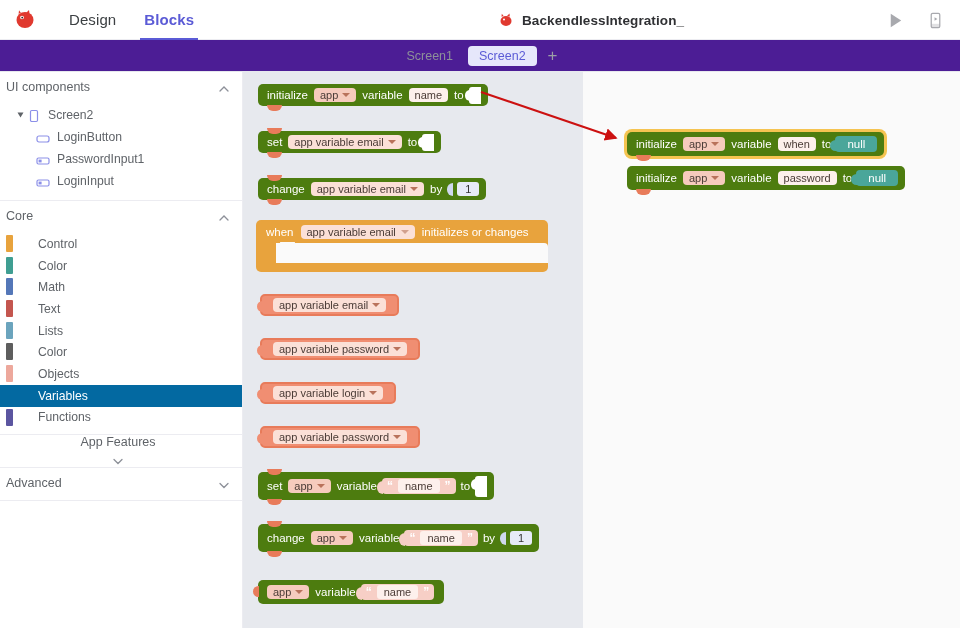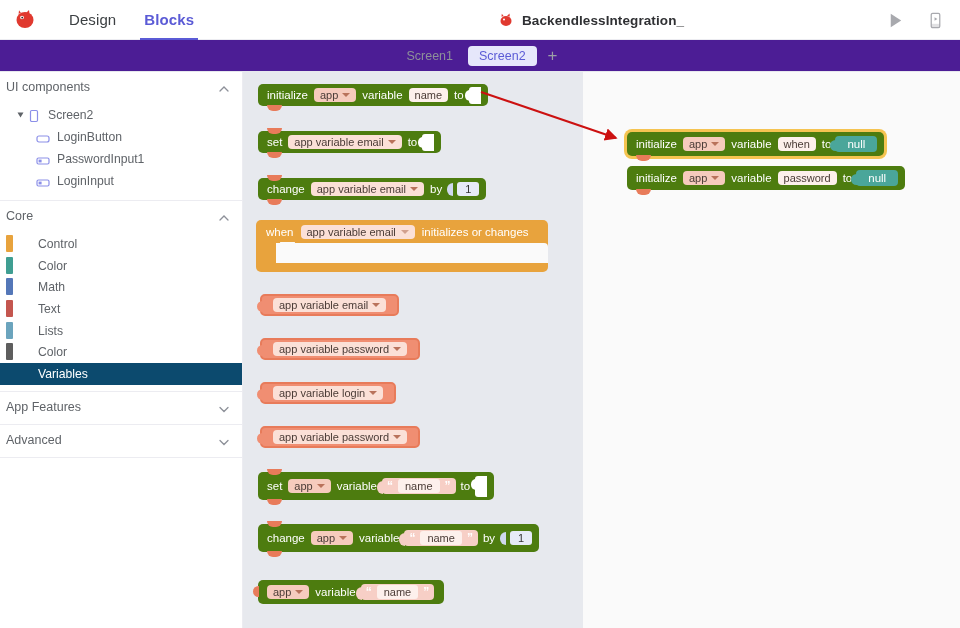--- a/index.html
+++ b/index.html
@@ -63,21 +63,21 @@
   .tree-row { display: flex; align-items: center; height: 22px; padding-left: 18px; cursor: pointer; }
   .tree-row.lvl2 { padding-left: 36px; }
   .tri { width: 0; height: 0; border-left: 5px solid #5f6368; border-top: 3.5px solid transparent; border-bottom: 3.5px solid transparent; margin-right: 4px; transform: rotate(90deg); }
   .tree-ico { width: 14px; height: 12px; margin-right: 7px; flex: none; }
   .tree-label { font-size: 12.2px; color: #5f6368; }
   .hr { height: 1px; background: #ececf1; margin: 2px 0 0 0; }
 
   .cat-row { position: relative; display: flex; align-items: center; height: 21.7px; cursor: pointer; }
   .cat-swatch { position: absolute; left: 6px; top: 2px; width: 7px; height: 17px; border-radius: 1px; }
   .cat-label { font-size: 12.2px; color: #5f6368; margin-left: 38px; }
-  .cat-row.selected { background: #0c4a6e; }
+  .cat-row.selected { background: #0369a1; }
   .cat-row.selected .cat-label { color: #ffffff; }
 
   
   .palette {
     position: absolute; left: 243px; top: 72px; width: 340px; height: 556px;
     background: #e7e9ee; overflow: hidden;
   }
   
   .canvas {
     position: absolute; left: 583px; top: 72px; width: 377px; height: 556px;
@@ -272,29 +272,37 @@
         <span class="cat-label">Text</span>
       </div>
       <div class="cat-row">
         <span class="cat-swatch" style="background:#6ba4bd"></span>
         <span class="cat-label">Lists</span>
       </div>
       <div class="cat-row">
         <span class="cat-swatch" style="background:#5e5e5e"></span>
         <span class="cat-label">Color</span>
       </div>
+      <div class="cat-row">
+        <span class="cat-swatch" style="background:#eda89c"></span>
+        <span class="cat-label">Objects</span>
+      </div>
       <div class="cat-row selected">
 
         <span class="cat-label">Variables</span>
       </div>
+      <div class="cat-row">
+        <span class="cat-swatch" style="background:#5b55a0"></span>
+        <span class="cat-label">Functions</span>
+      </div>
     </div>
 
     <div class="hr" style="margin-top:6px;"></div>
 
-    <div class="side-sec-head" style="height:30px;">
+    <div class="side-sec-head" style="height:30px;flex-direction:column;">
       <span class="side-sec-title">App Features</span>
       <span class="chev">
         <svg viewBox="0 0 12 12" width="12" height="12">
             <path d="M2 4.5 L6 8.5 L10 4.5" fill="none" stroke="#8d9099" stroke-width="1.3" stroke-linecap="round"></path>
           </svg>
       </span>
     </div>
 
     <div class="hr"></div>
 

